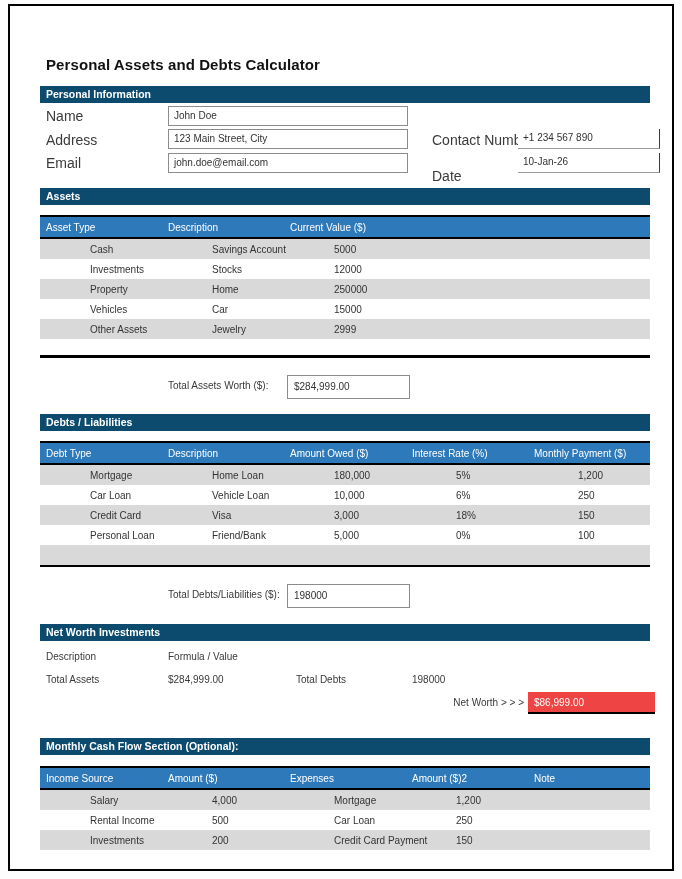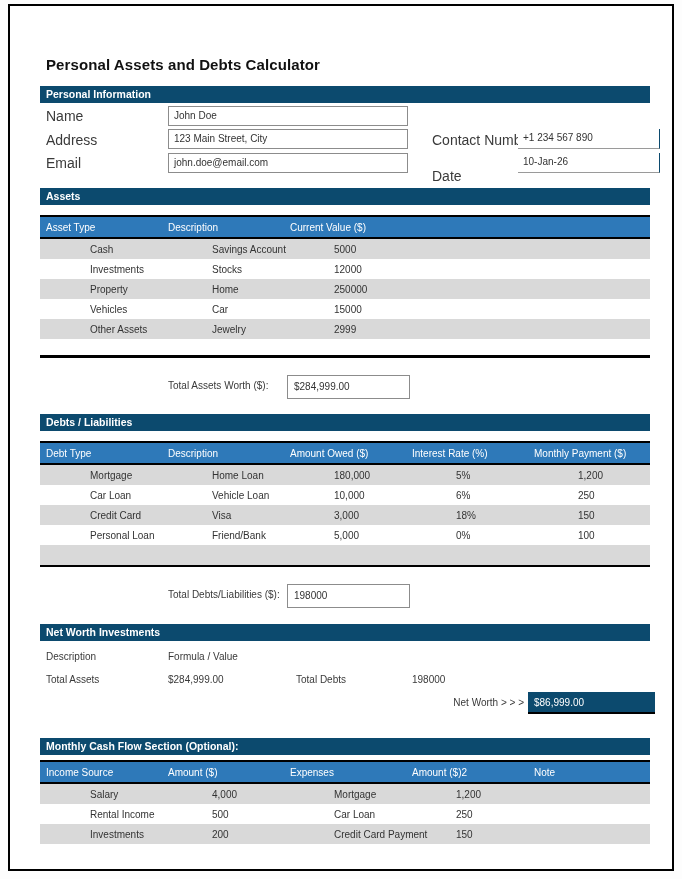--- a/index.html
+++ b/index.html
@@ -31,23 +31,23 @@
   .mt-table{margin-top:10px;}
   .total-row{position:relative;height:26px;margin-top:17px;}
   .total-label{position:absolute;left:128px;top:5px;font-size:10px;color:#3a3a3a;}
   .total-box{position:absolute;left:247px;top:0;width:123px;height:24px;border:1px solid #8c8c8c;font-size:10px;color:#333;line-height:22px;padding-left:6px;box-sizing:border-box;background:#fff;}
   .bar-debts{margin-top:13px;}
   .bar-networth{margin-top:14px;}
   .nw-row{position:relative;height:14px;margin-top:9px;}
   .nw-cell{position:absolute;font-size:10px;color:#3a3a3a;line-height:14px;white-space:nowrap;}
   .nw-final{position:relative;height:24px;margin-top:5px;}
   .nw-final-label{position:absolute;left:0;top:0;width:484px;text-align:right;font-size:10px;color:#3a3a3a;line-height:22px;}
-  .nw-final-box{position:absolute;left:488px;top:0;width:127px;height:22px;background:#0c4a6e;border-bottom:2px solid #000;color:#fff;font-size:10px;line-height:22px;padding-left:6px;box-sizing:border-box;}
+  .nw-final-box{position:absolute;left:488px;top:0;width:127px;height:22px;background:#ef4444;border-bottom:2px solid #000;color:#fff;font-size:10px;line-height:22px;padding-left:6px;box-sizing:border-box;}
   .bar-cashflow{margin-top:22px;}
-  .mt-cf{margin-top:5px;}
+  .mt-cf{margin-top:11px;}
   .l128{left:128px;} .l6{left:6px;} .l250{left:250px;margin-left:6px;} .l372{left:372px;} .l392{left:392px;}
 </style>
 </head>
 <body>
 
 <div class="page">
   <div class="sheet">
     <div class="content">
 
       <div class="title">Personal Assets and Debts Calculator</div>

